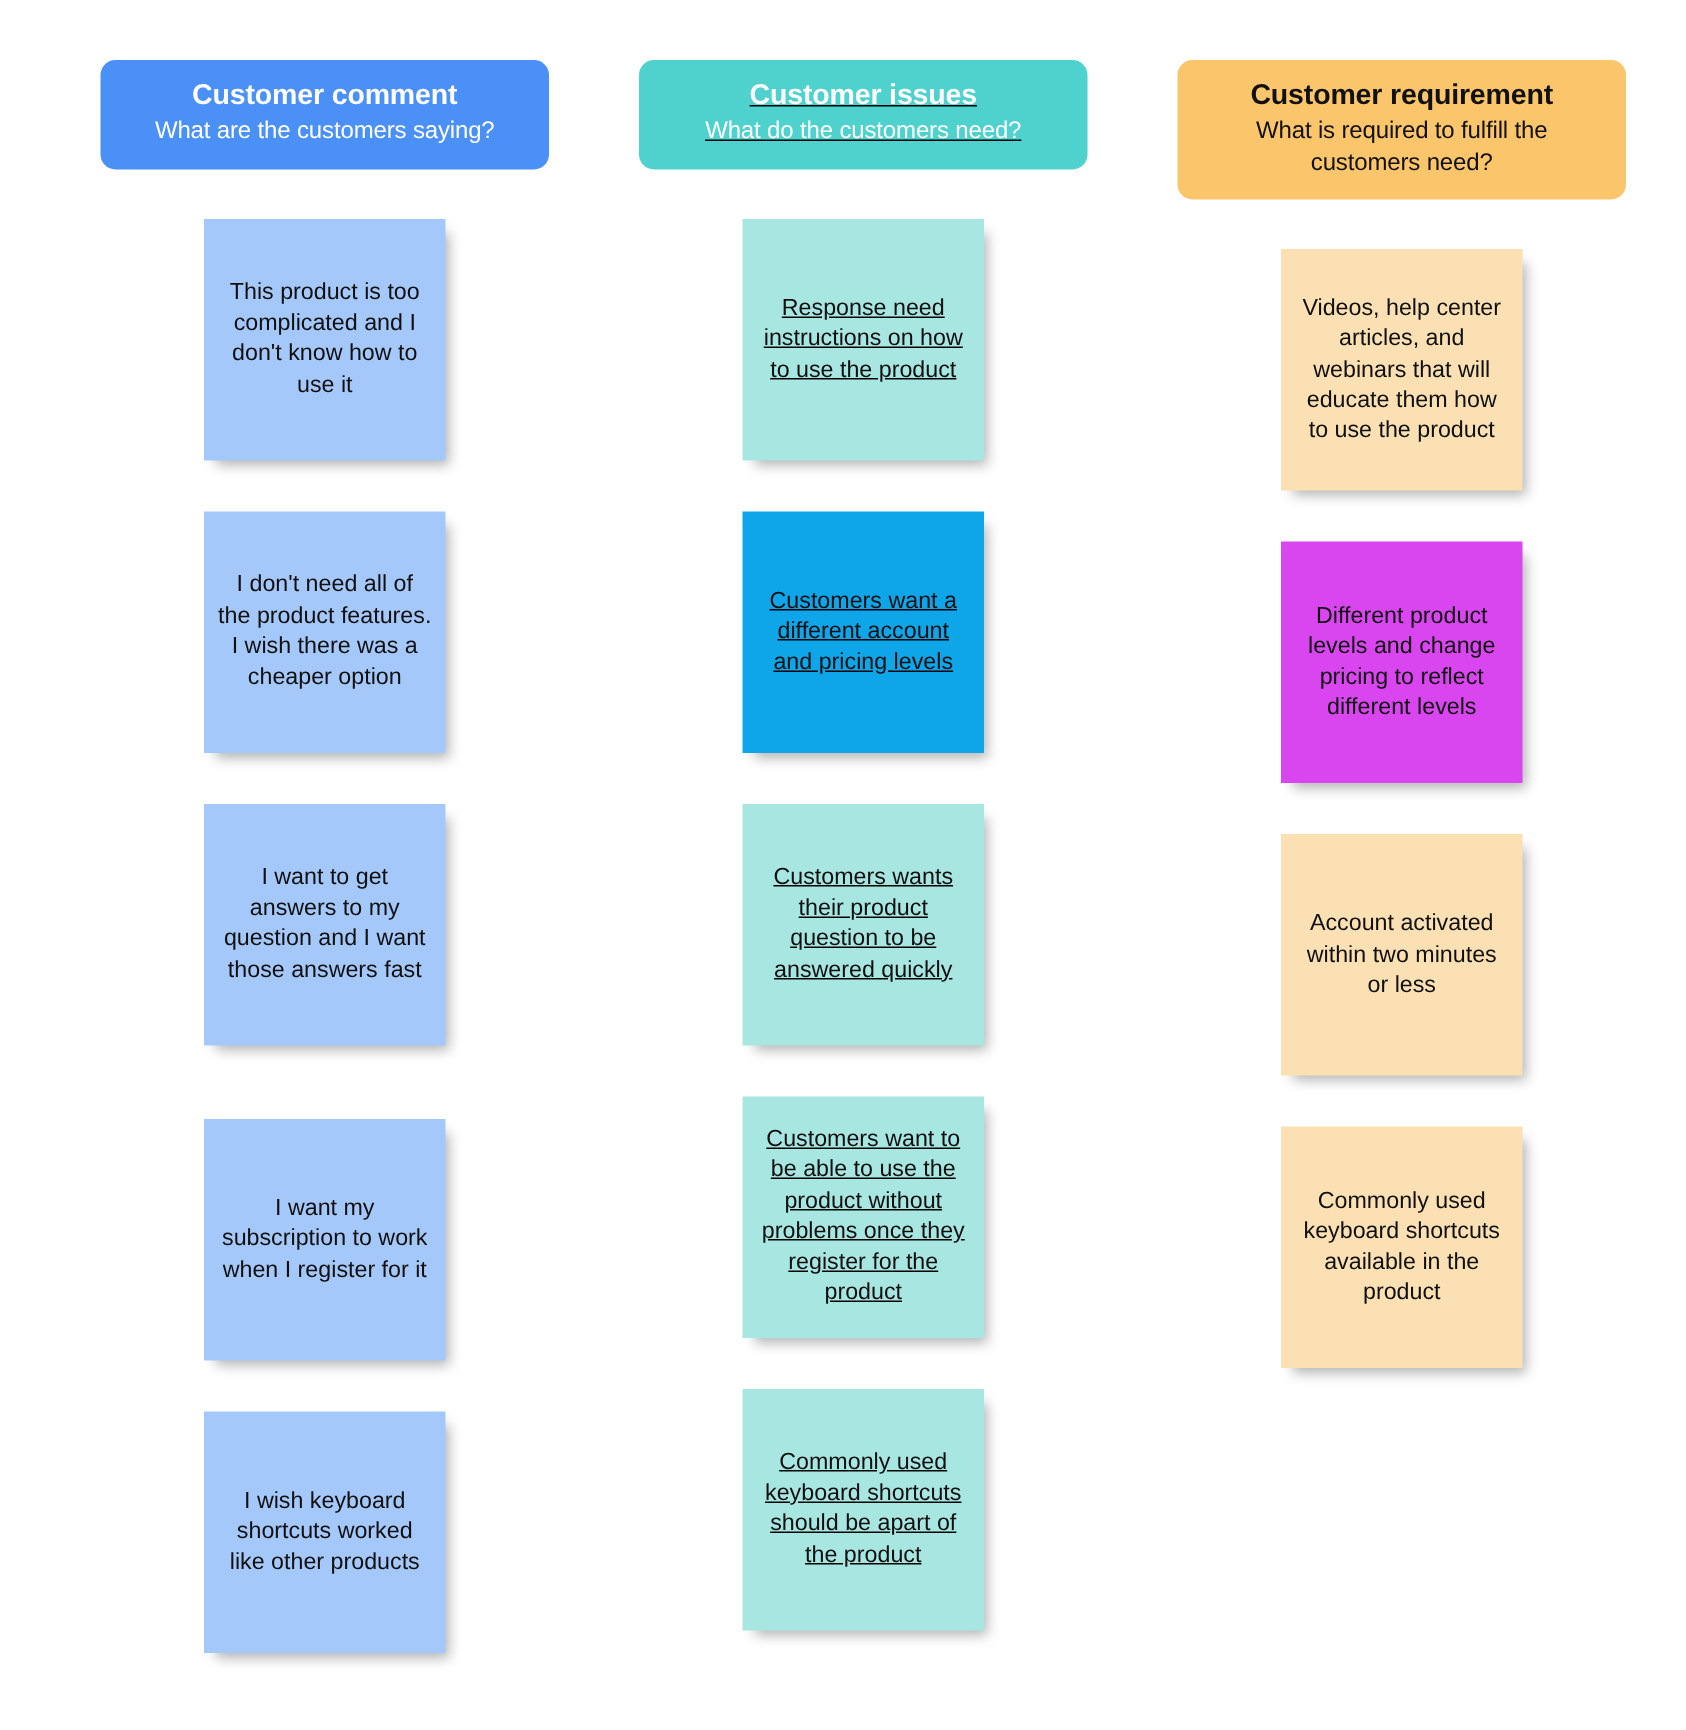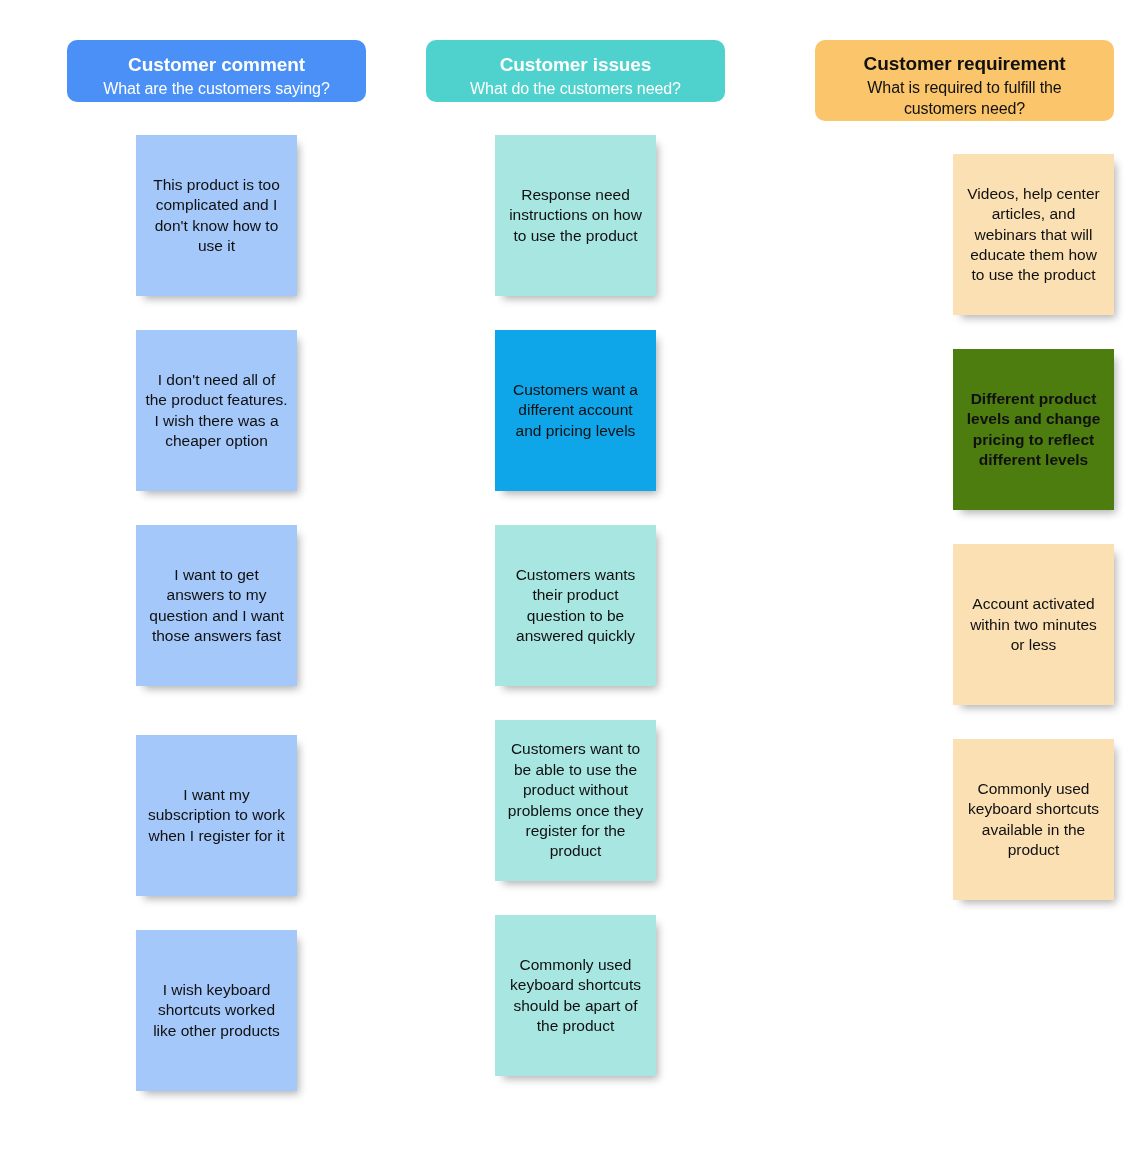--- a/index.html
+++ b/index.html
@@ -27,31 +27,31 @@
     justify-content: flex-start;
   }
 
   .column {
     width: 359px;
     display: flex;
     flex-direction: column;
     align-items: center;
   }
   .column.col-1 { margin-left: 37px; }
-  .column.col-2 { margin-left: 0px; }
-  .column.col-3 { margin-left: 0px; align-items: flex-end; }
+  .column.col-2 { margin-left: 0px; text-decoration: underline; }
+  .column.col-3 { margin-left: 0px; }
 
   
   .col-header {
     margin-top: 40px;
     width: 299px;
     min-height: 62px;
     border-radius: 10px;
     box-sizing: border-box;
-    padding: 12px 14px 2px 14px;
+    padding: 12px 14px 14px 14px;
     display: flex;
     flex-direction: column;
     justify-content: center;
     align-items: center;
     text-align: center;
     line-height: 1.28;
   }
   .col-header .title {
     font-size: 19px;
     font-weight: bold;
@@ -150,21 +150,21 @@
 
   <div class="column col-3">
     <div class="col-header" style="background: rgb(251, 197, 108); color: rgb(17, 17, 17);">
       <div class="title">Customer requirement</div>
       <div class="subtitle">What is required to fulfill the customers need?</div>
     </div>
     <div class="notes">
       <div class="note" style="background: rgb(251, 224, 180);">
         <span class="note-text">Videos, help center articles, and webinars that will educate them how to use the product</span>
       </div>
-      <div class="note" style="background: #4d7c0f; font-weight: bold;">
+      <div class="note" style="background: #d946ef;">
         <span class="note-text">Different product levels and change pricing to reflect different levels</span>
       </div>
       <div class="note" style="background: rgb(251, 224, 180);">
         <span class="note-text">Account activated within two minutes or less</span>
       </div>
       <div class="note" style="background: rgb(251, 224, 180);">
         <span class="note-text">Commonly used keyboard shortcuts available in the product</span>
       </div>
     </div>
   </div>

